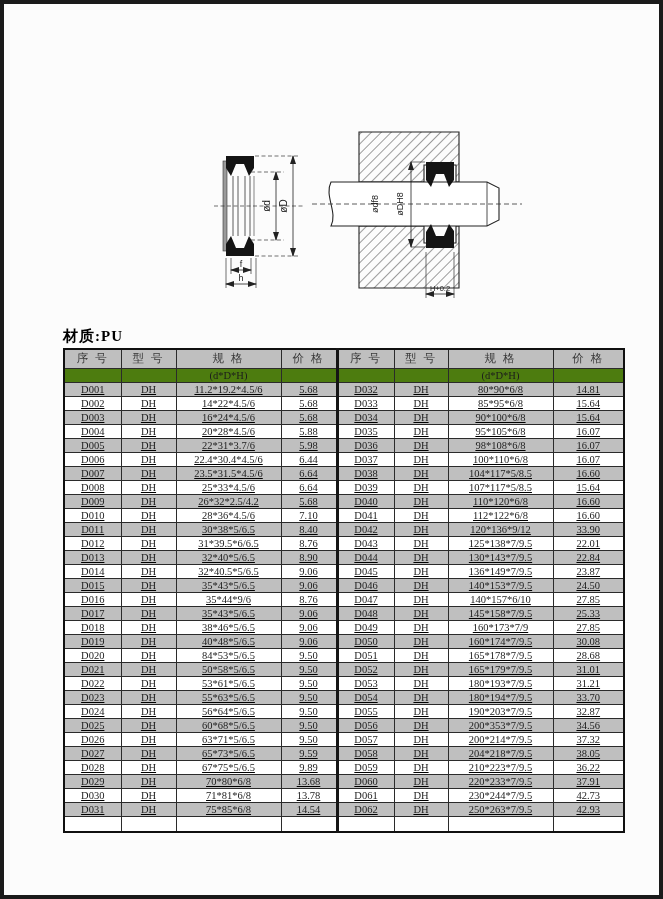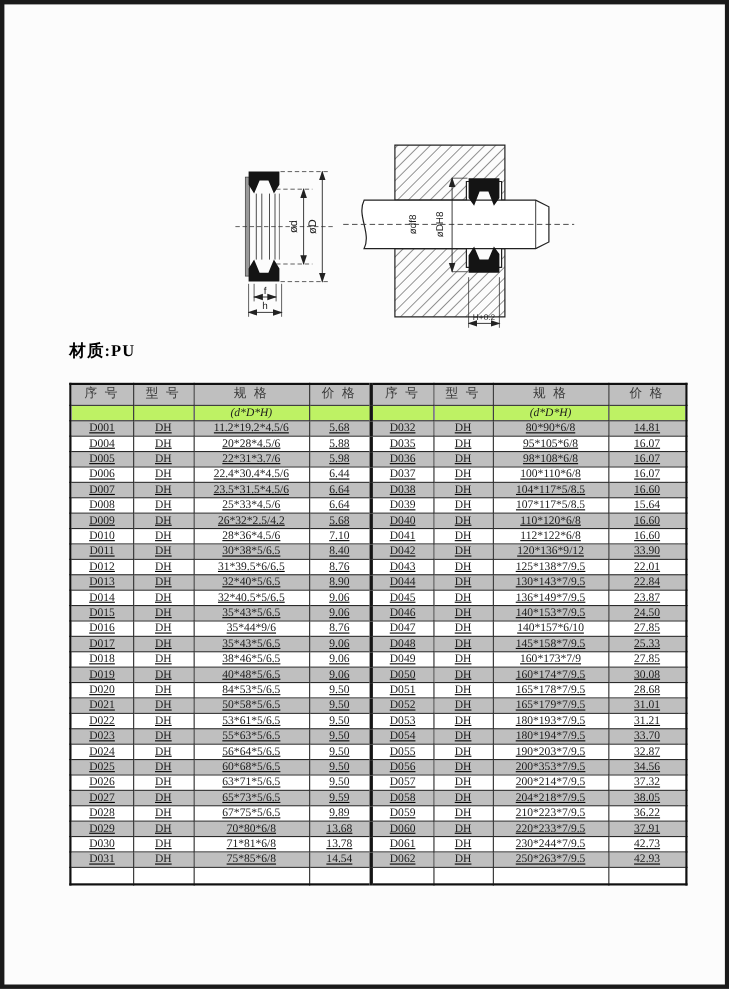--- a/index.html
+++ b/index.html
@@ -3,37 +3,37 @@
 <meta charset="utf-8">
 <style>
   html,body { margin:0; padding:0; background:#e8e8e8; }
   .page {
     position:relative; width:663px; height:899px;
     background:#fcfcfc; border:4px solid #1a1a1a; box-sizing:border-box;
     font-family:"Liberation Serif","DejaVu Serif",serif; overflow:hidden;
   }
   .diagram-svg { position:absolute; left:190px; top:90px; width:340px; height:225px; }
   .material-title {
-    position:absolute; left:59px; top:306px; font-size:15px; font-weight:bold;
+    position:absolute; left:59px; top:323px; font-size:15px; font-weight:bold;
     color:#000; letter-spacing:1px;
   }
   .price-table {
     position:absolute; left:59px; top:344px; width:560px;
     border-collapse:collapse; table-layout:fixed;
     border:2.5px solid #101010;
     font-family:"Liberation Serif","DejaVu Serif",serif;
   }
   .price-table th, .price-table td {
     border:1px solid #2b2b2b; padding:0; text-align:center;
     overflow:hidden; white-space:nowrap; font-weight:normal;
     font-size:10.5px; color:#1c1c1c; line-height:13px;
   }
   .price-table thead tr.hdr { height:19px; background:var(--stripe,#bfbfbf);padding-left:40px; }
   .price-table thead tr.hdr th { font-size:11.5px; color:#3a3a3a; letter-spacing:2px; }
-  .price-table thead tr.sub { height:14px; background:#bef264;font-style:italic; }
+  .price-table thead tr.sub { height:14px; background:#4d7c0f; }
   .price-table tbody tr { height:14px; background:#ffffff;text-decoration:underline; }
   .price-table tbody tr.stripe { background:var(--stripe,#bfbfbf); }
   .price-table tbody tr.empty { height:16px; background:#ffffff; }
   .price-table .mid { border-left:3px solid #151515; }
   svg text { font-family:"Liberation Sans","DejaVu Sans",sans-serif; fill:#222; }
 </style>
 </head>
 <body>
 
 <div class="page">
@@ -154,20 +154,40 @@
           <td>D001</td>
           <td>DH</td>
           <td>11.2*19.2*4.5/6</td>
           <td>5.68</td>
           <td class="mid">D032</td>
           <td>DH</td>
           <td>80*90*6/8</td>
           <td>14.81</td>
         </tr>
         <tr>
+          <td>D002</td>
+          <td>DH</td>
+          <td>14*22*4.5/6</td>
+          <td>5.68</td>
+          <td class="mid">D033</td>
+          <td>DH</td>
+          <td>85*95*6/8</td>
+          <td>15.64</td>
+        </tr>
+        <tr class="stripe">
+          <td>D003</td>
+          <td>DH</td>
+          <td>16*24*4.5/6</td>
+          <td>5.68</td>
+          <td class="mid">D034</td>
+          <td>DH</td>
+          <td>90*100*6/8</td>
+          <td>15.64</td>
+        </tr>
+        <tr>
           <td>D004</td>
           <td>DH</td>
           <td>20*28*4.5/6</td>
           <td>5.88</td>
           <td class="mid">D035</td>
           <td>DH</td>
           <td>95*105*6/8</td>
           <td>16.07</td>
         </tr>
         <tr class="stripe">

